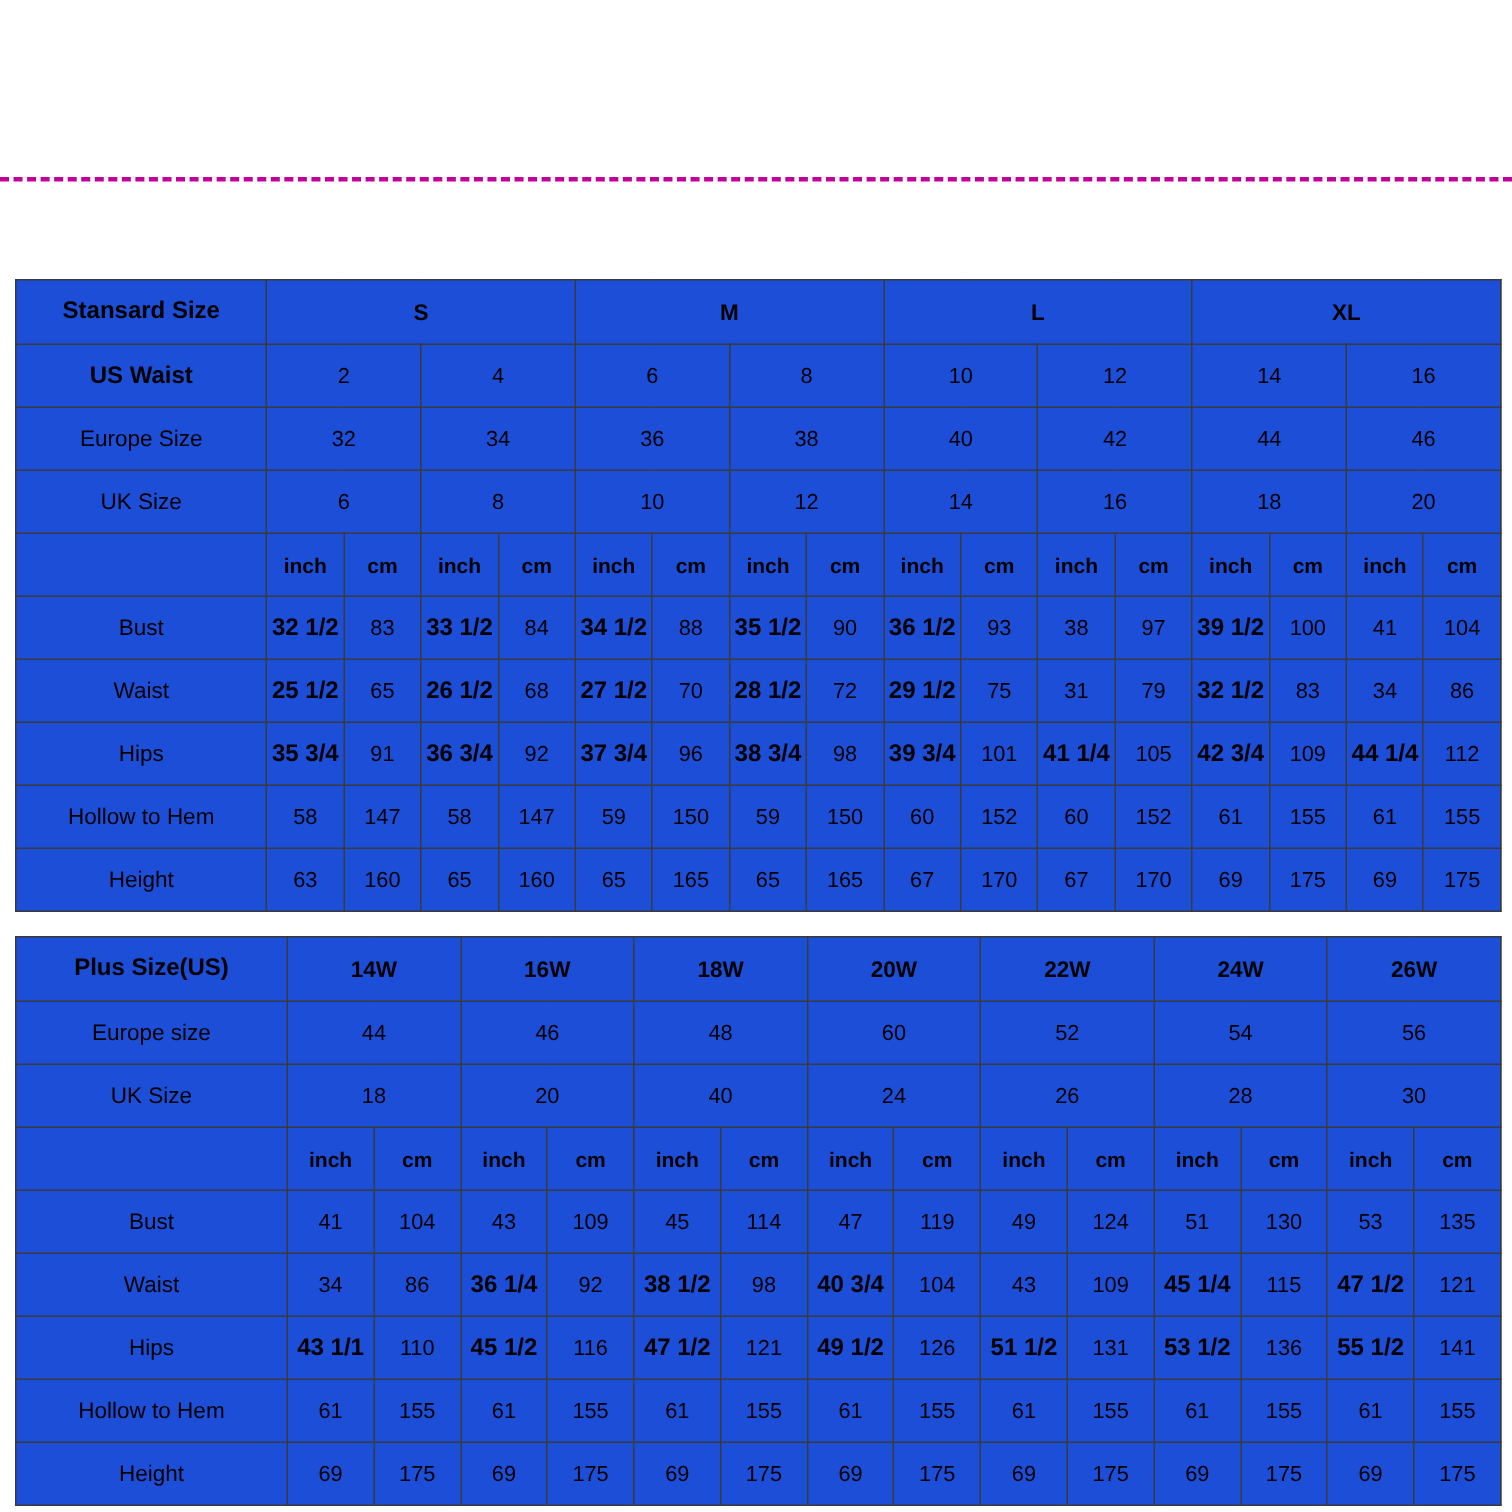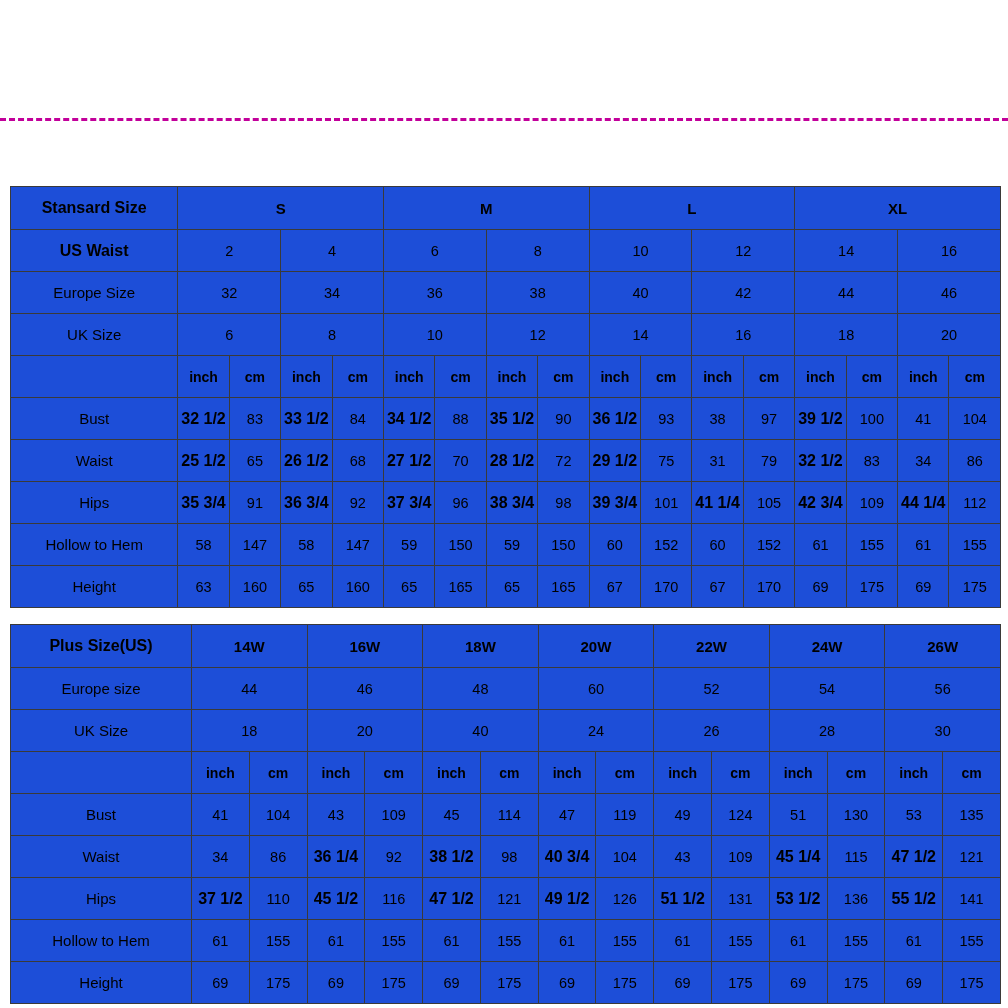--- a/index.html
+++ b/index.html
@@ -386,21 +386,21 @@
           <td>43</td>
           <td>109</td>
           <td class="small">45 1/4</td>
           <td>115</td>
           <td class="small">47 1/2</td>
           <td>121</td>
         </tr>
 
         <tr>
           <td class="rowhead">Hips</td>
-          <td class="small">37 1/2</td>
+          <td class="small">43 1/1</td>
           <td>110</td>
           <td class="small">45 1/2</td>
           <td>116</td>
           <td class="small">47 1/2</td>
           <td>121</td>
           <td class="small">49 1/2</td>
           <td>126</td>
           <td class="small">51 1/2</td>
           <td>131</td>
           <td class="small">53 1/2</td>

